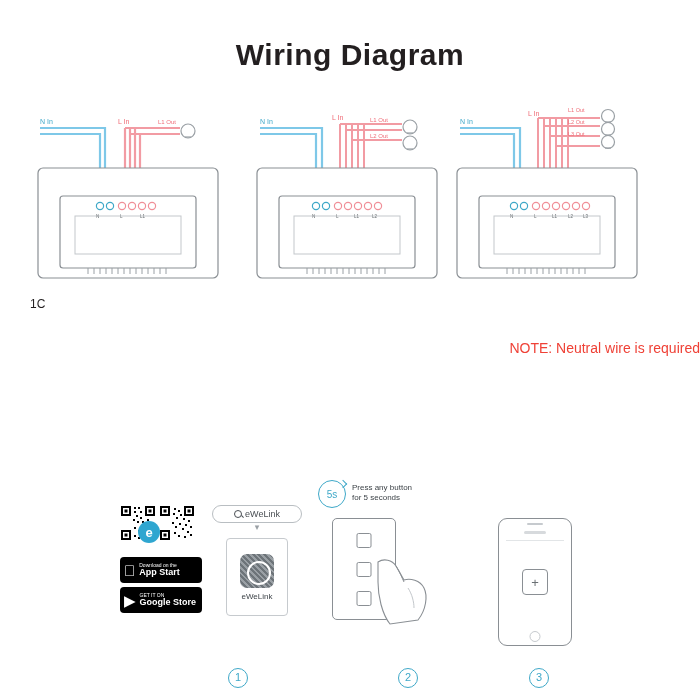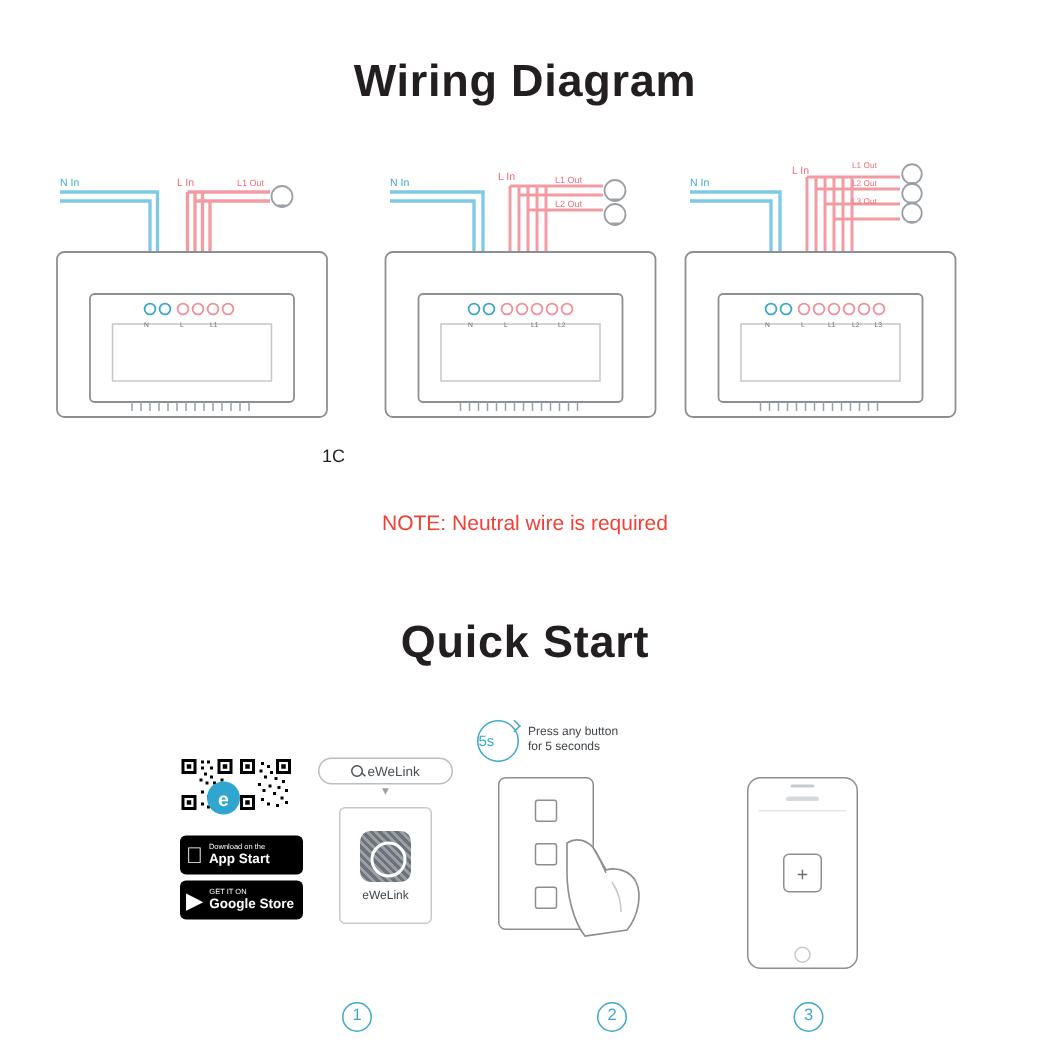--- a/index.html
+++ b/index.html
@@ -28,42 +28,42 @@
     color: #231f20;
   }
   #wiring-title { position: absolute; top: 38px; left: 0; right: 0; }
   #quickstart-title { position: absolute; top: 412px; left: 0; right: 0; }
 
   .note {
     position: absolute;
     top: 340px;
     left: 0;
     right: 0;
-    text-align: center;
+    text-align: right;
     color: #ef4136;
     font-size: 14px;
   }
 
   
   .panel {
     position: absolute;
     top: 96px;
     width: 200px;
     height: 215px;
   }
   #panel-1c { left: 30px; }
   #panel-2c { left: 252px; }
   #panel-3c { left: 452px; }
 
   .panel .caption {
     position: absolute;
     bottom: 0;
     left: 0;
     right: 0;
-    text-align: right;
+    text-align: left;
     font-size: 12px;
     color: #231f20;
   }
   .panel svg { position: absolute; top: 0; left: 0; }
 
   
   .qs-block { position: absolute; }
   #qs-1 { left: 120px; top: 505px; width: 170px; height: 145px; }
   #qs-2 { left: 318px; top: 480px; width: 180px; height: 170px; }
   #qs-3 { left: 498px; top: 518px; width: 110px; height: 132px; }
@@ -159,21 +159,21 @@
     border: 2px solid #fff; border-radius: 50%;
   }
   .app-name { font-size: 8px; margin-top: 4px; color: #3d4348; }
 
   .hint {
     font-size: 8px; color: #3d4348; line-height: 1.3;
   }
   .sec-circle {
     width: 26px; height: 26px; border: 1.4px solid #3ea8c8;
     border-radius: 50%; color: #3ea8c8; font-size: 10px;
-    display: flex; align-items: center; 
+    display: flex; align-items: center; justify-content: center;
     position: relative;
   }
   .sec-circle:after {
     content: "";
     position: absolute; right: -1px; top: 0px;
     width: 5px; height: 5px;
     border-top: 1.4px solid #3ea8c8;
     border-right: 1.4px solid #3ea8c8;
     transform: rotate(45deg);
   }
@@ -302,21 +302,20 @@
       <text x="58" y="122" font-size="4.5" fill="#6a7074" font-family="Liberation Sans, sans-serif">N</text>
       <text x="82" y="122" font-size="4.5" fill="#6a7074" font-family="Liberation Sans, sans-serif">L</text>
       <text x="100" y="122" font-size="4.5" fill="#6a7074" font-family="Liberation Sans, sans-serif">L1</text>
       <text x="116" y="122" font-size="4.5" fill="#6a7074" font-family="Liberation Sans, sans-serif">L2</text>
       <text x="131" y="122" font-size="4.5" fill="#6a7074" font-family="Liberation Sans, sans-serif">L3</text>
     </svg>
   </div>
 
   <div class="note">NOTE: Neutral wire is required</div>
 
-  <div class="title" id="quickstart-title">Quick Start</div>
 
   <div class="qs-block" id="qs-1">
     <div style="display:flex; gap:10px; align-items:flex-start;">
       <div>
         <div style="display:flex; gap:3px;">
           <svg width="36" height="36" viewBox="0 0 36 36">
             <rect width="36" height="36" fill="#fff"></rect>
             <g fill="#000">
               <rect x="1" y="1" width="10" height="10"></rect>
                 <rect x="3" y="3" width="6" height="6" fill="#fff"></rect>

